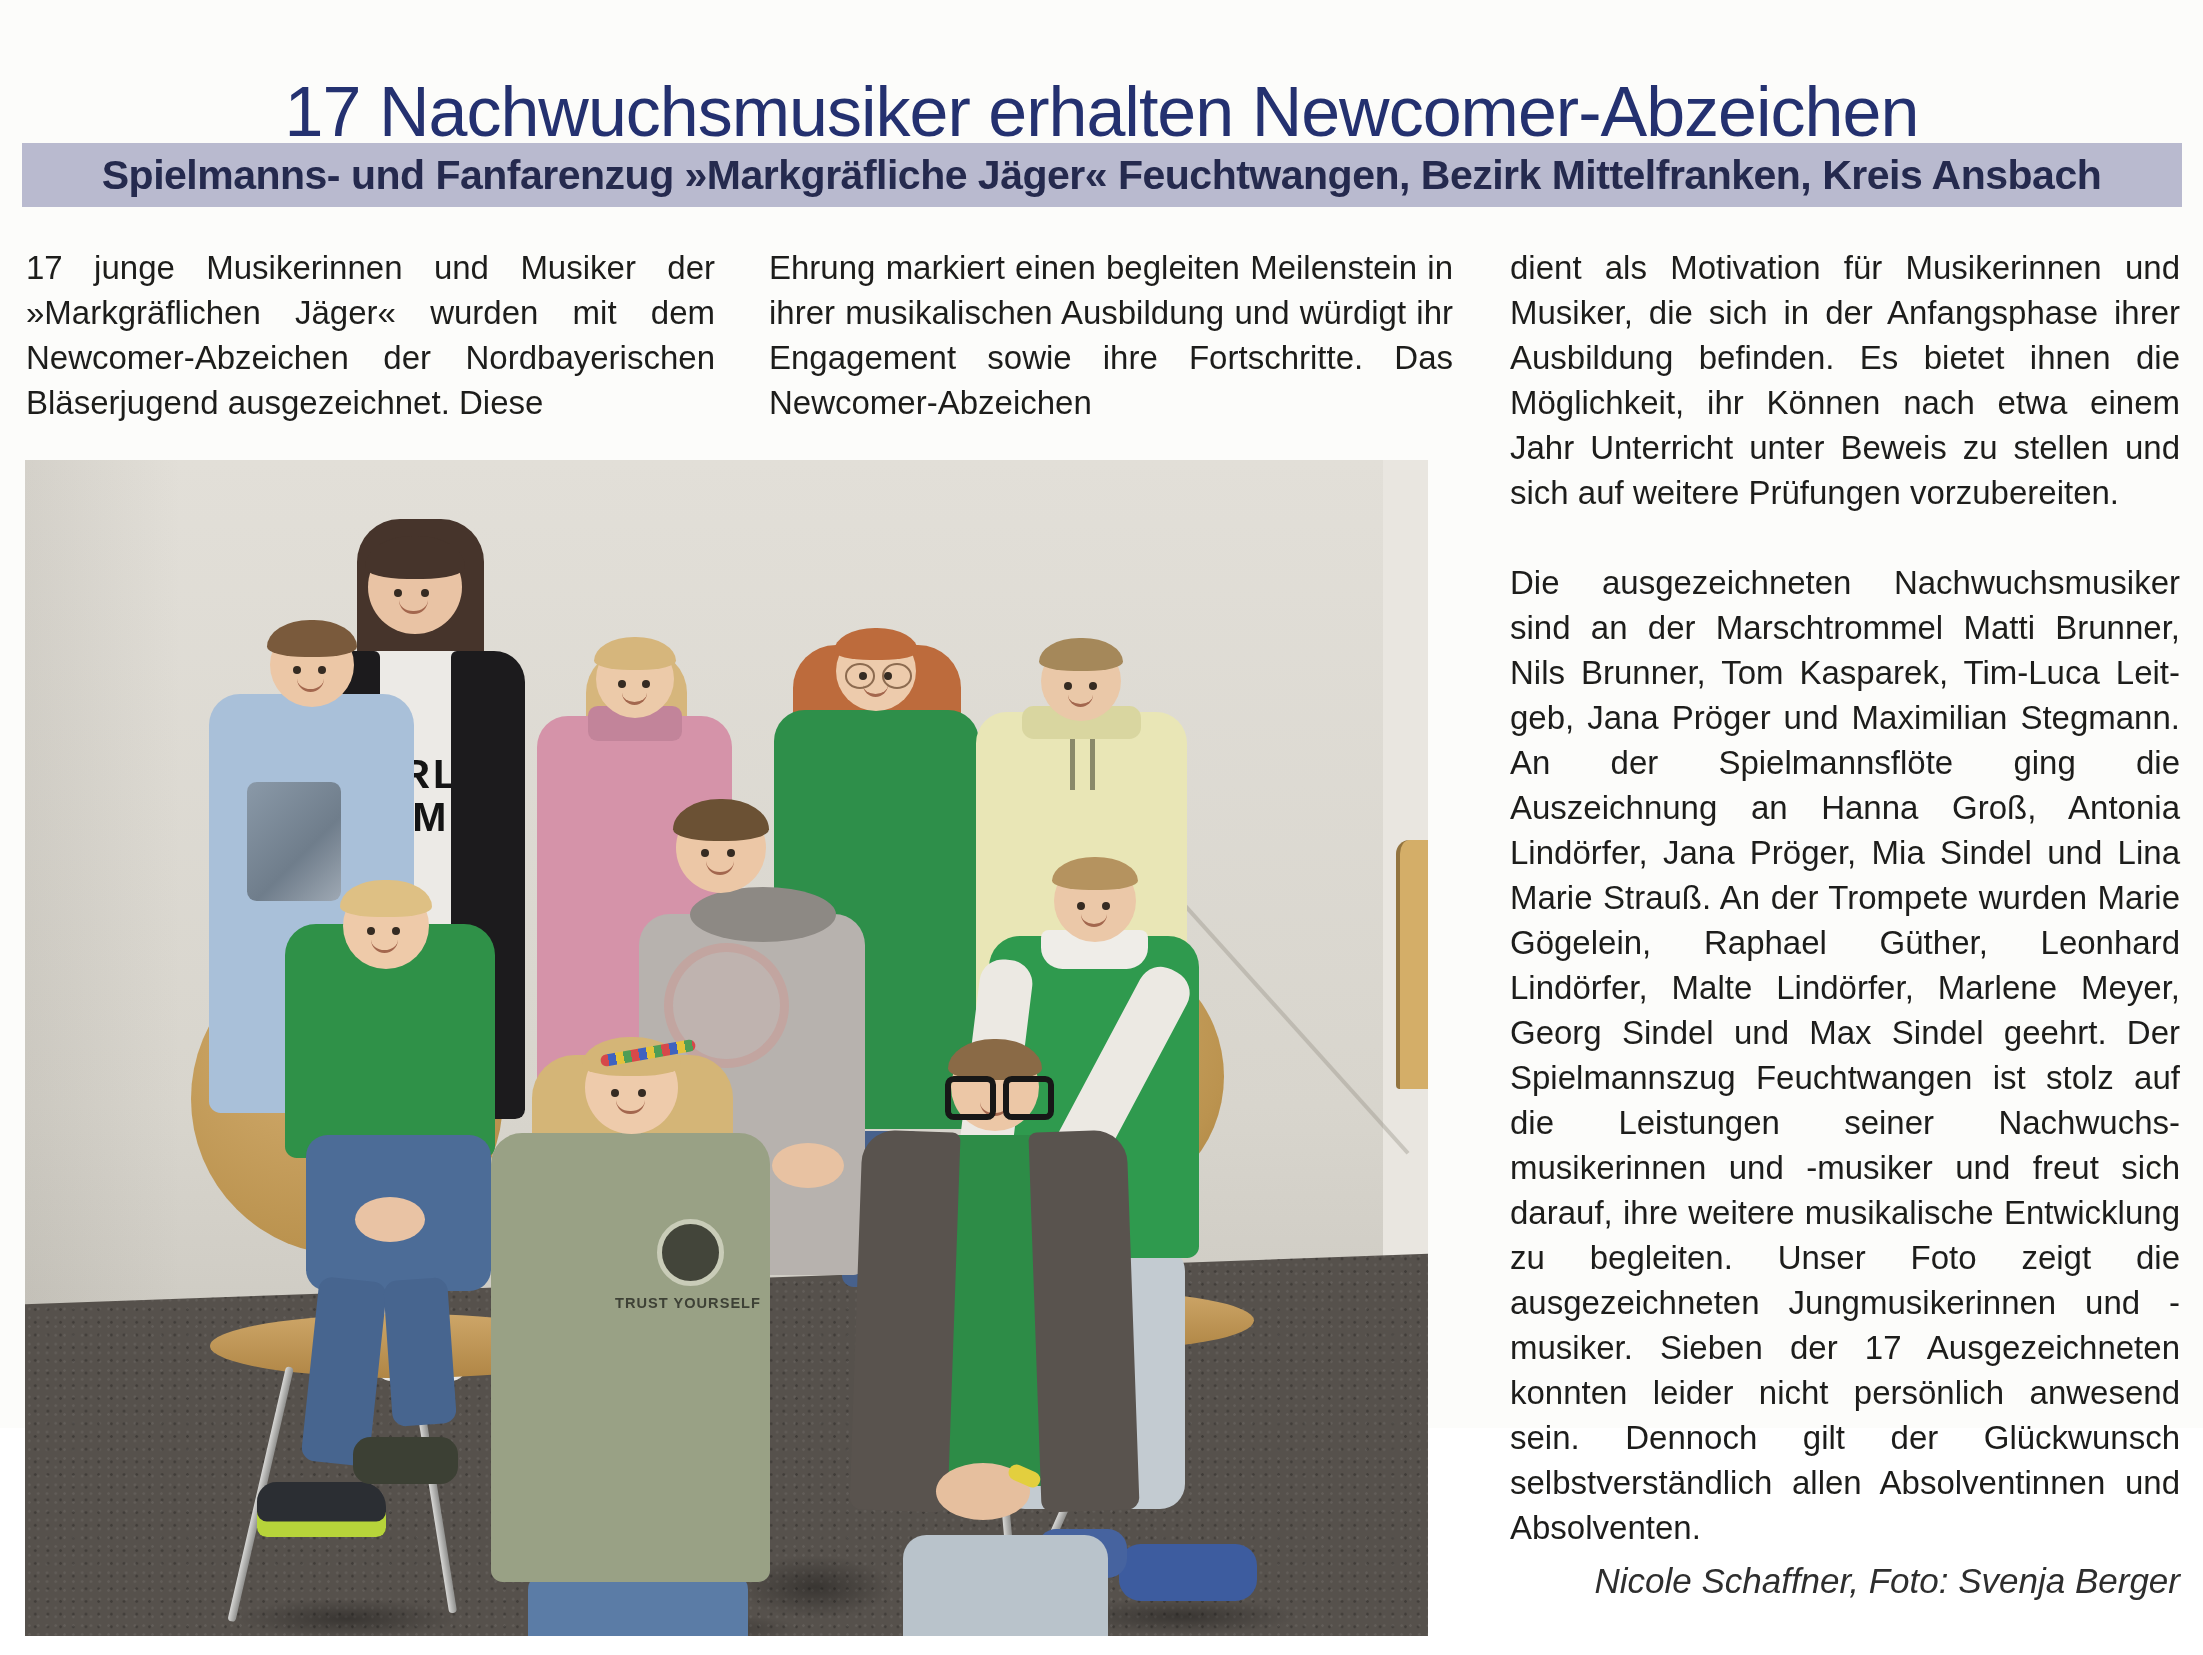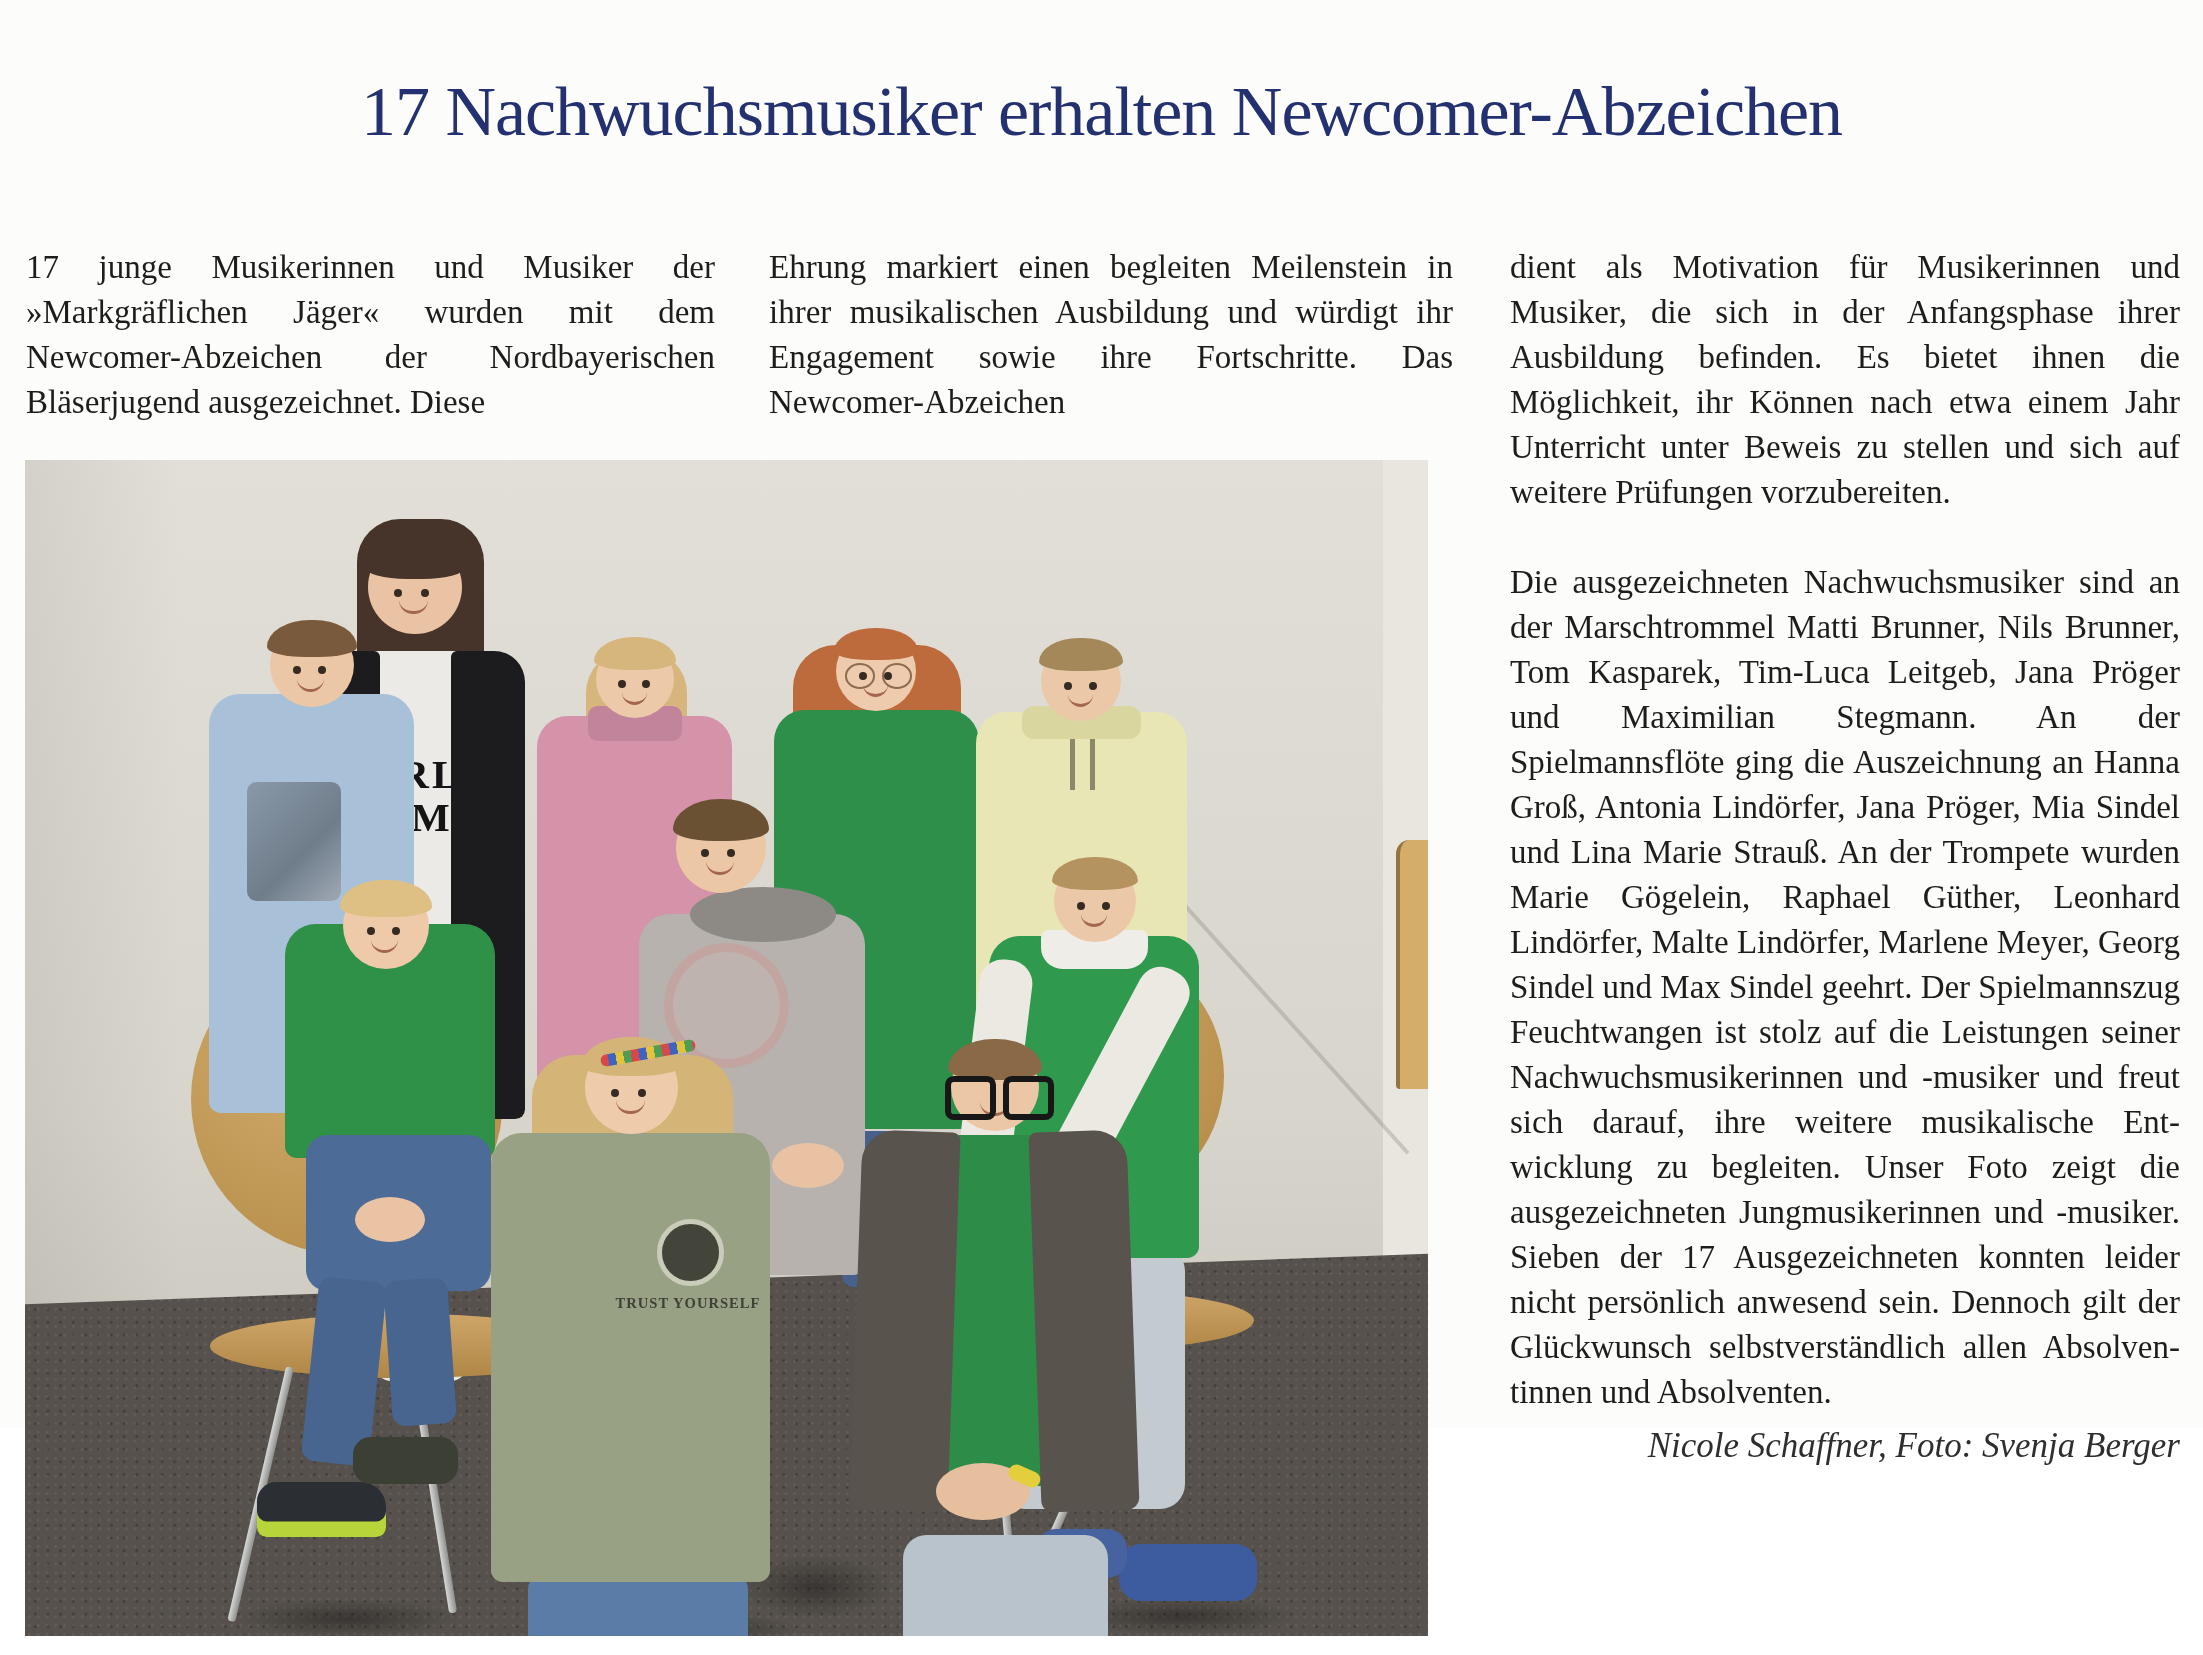--- a/index.html
+++ b/index.html
@@ -1,18 +1,18 @@
 <!DOCTYPE html>
 <html lang="de" style="--headline-blue: #243170; --kicker-bg: #b9bacf; --kicker-text: #252a4e; --body-text: #1d1d1b; --page-bg: #fcfcfa;"><head>
 <meta charset="utf-8">
 <style>
   html,body{margin:0;padding:0;}
   body{width:2203px;height:1656px;overflow:hidden;}
   .page{position:relative;width:2203px;height:1428px;background:var(--page-bg,#fcfcfa);
-        font-family:Liberation Serif, serif;color:var(--body-text,#1d1d1b);}
+        font-family:Liberation Sans, sans-serif;color:var(--body-text,#1d1d1b);}
   .headline{position:absolute;left:0;right:0;top:25px;text-align:center;
             font-size:70px;font-weight:400;letter-spacing:-1px;color:var(--headline-blue,#243170);}
   .kicker{position:absolute;left:21.5px;right:21.5px;top:143px;height:64px;
           background:var(--kicker-bg,#b9bacf);color:var(--kicker-text,#252a4e);
           display:flex;align-items:center;justify-content:center;
           font-size:41px;font-weight:700;letter-spacing:-0.5px;}
   .col{position:absolute;top:245px;font-size:33px;line-height:45px;text-align:justify;
        hyphens:auto;-webkit-hyphens:auto;}
   .col p{margin:0 0 45px 0;}
   .col p:last-of-type{margin-bottom:0;}
@@ -70,20 +70,23 @@
   .headband{position:absolute;height:11.7px;border-radius:5.9px;
          background:repeating-linear-gradient(90deg,#d6484a 0 7.8px,#3f63c0 7.8px 15.6px,#e3c23c 15.6px 23.4px,#4f9d55 23.4px 31px);}
 </style>
 </head>
 <body>
 
 <div class="page">
 
   <h1 class="headline">17 Nachwuchsmusiker erhalten Newcomer-Abzeichen</h1>
 
+  <div class="kicker">
+    <span>Spielmanns- und Fanfarenzug »Markgräfliche Jäger« Feuchtwangen, Bezirk Mittelfranken, Kreis Ansbach</span>
+  </div>
 
   <div class="col col1">
     <p>17 junge Musikerinnen und Musiker der »Markgräflichen Jäger« wurden mit dem Newcomer-Abzeichen der Nordbayeri­schen Bläserjugend ausgezeichnet. Diese</p>
   </div>
 
   <div class="col col2">
     <p>Ehrung markiert einen begleiten Meilen­stein in ihrer musikalischen Ausbildung und würdigt ihr Engagement sowie ihre Fortschritte. Das Newcomer-Abzeichen</p>
   </div>
 
   <div class="col col3">

